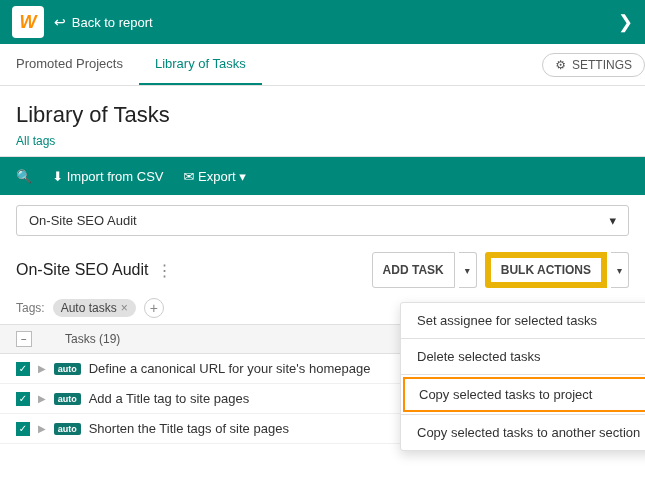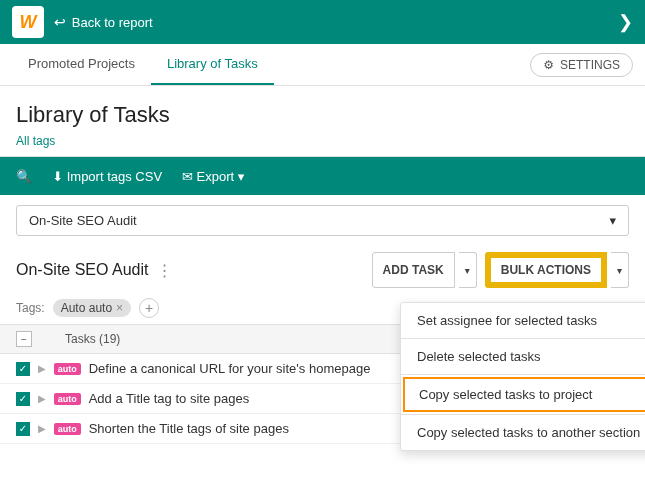--- a/index.html
+++ b/index.html
@@ -47,21 +47,21 @@
       color: #fff;
       font-size: 18px;
       cursor: pointer;
     }
 
     
     .tab-bar {
       display: flex;
       align-items: center;
       border-bottom: 1px solid #e0e0e0;
-      padding: 0 12px;
+      padding: 0 0;
       height: 42px;
       justify-content: space-between;
     }
     .tabs {
       display: flex;
       gap: 0;
       height: 100%;
       align-items: stretch;
     }
     .tab {
@@ -311,21 +311,21 @@
       color: #fff;
       font-size: 10px;
     }
     .task-expand {
       color: #aaa;
       font-size: 10px;
       cursor: pointer;
       flex-shrink: 0;
     }
     .auto-badge {
-      background: #ec4899;
+      background: #0f766e;
       color: #fff;
       font-size: 9px;
       font-weight: 700;
       padding: 1px 4px;
       border-radius: 2px;
       flex-shrink: 0;
     }
     .task-text {
       font-size: 13px;
       color: #333;
@@ -397,21 +397,21 @@
 <div class="page-header">
   <div class="page-title">Library of Tasks</div>
   <div class="all-tags">All tags</div>
 </div>
 
 <div class="action-toolbar">
   <div class="toolbar-btn">
     <span>🔍</span>
   </div>
   <div class="toolbar-btn">
-    <span>⬇ Import tags CSV</span>
+    <span>⬇ Import from CSV</span>
   </div>
   <div class="toolbar-btn">
     <span>✉ Export ▾</span>
   </div>
 </div>
 
 <div class="section-dropdown-container">
   <div class="section-dropdown">
     <span>On-Site SEO Audit</span>
     <span>▾</span>
@@ -435,21 +435,21 @@
     </button>
     <button class="bulk-actions-arrow">
       <span>▾</span>
     </button>
   </div>
 </div>
 
 <div class="tags-row">
   <span class="tags-label">Tags:</span>
   <div class="tag-chip">
-    <span>Auto auto</span>
+    <span>Auto tasks</span>
     <span class="tag-x">×</span>
   </div>
   <div class="add-tag">+</div>
 </div>
 
 <div class="table-header">
   <div class="collapse-btn">
     <span>−</span>
   </div>
   <span class="table-header-text">Tasks (19)</span>

